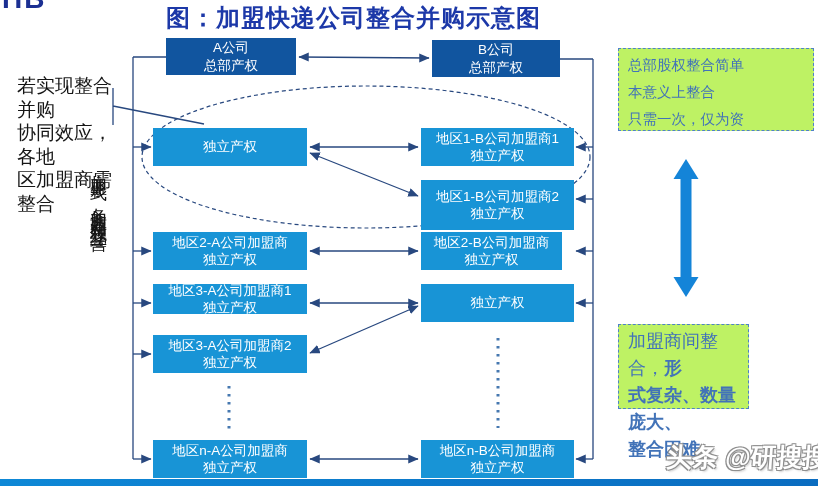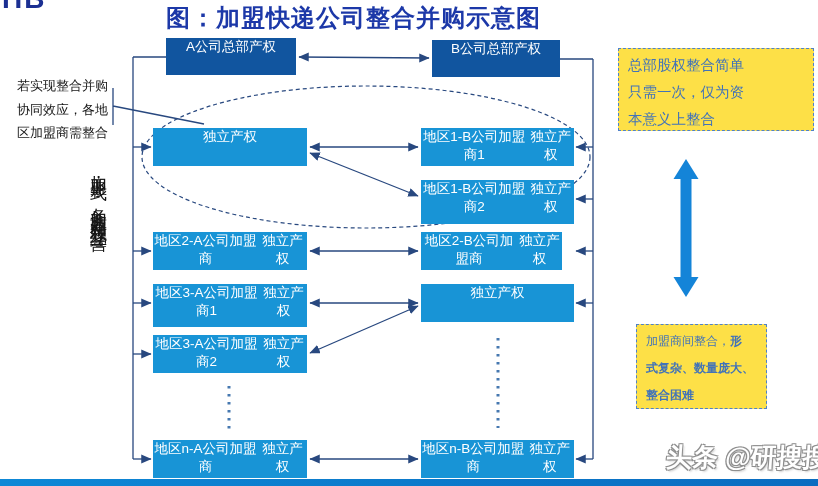--- a/index.html
+++ b/index.html
@@ -19,51 +19,51 @@
   .logo-clip{
     position:absolute;left:2px;top:0;width:70px;height:14px;overflow:hidden;
   }
   .logo-clip span{
     position:absolute;left:0;top:-17px;
     font-size:28px;font-weight:bold;color:#1b2f92;letter-spacing:2px;
   }
 
   .note-black{
     position:absolute;left:17px;top:74px;width:106px;
-    font-size:13px;line-height:23.5px;color:#161616;
+    font-size:19px;line-height:23.5px;color:#161616;
   }
 
   .vlabel{
     position:absolute;left:80px;top:162px;height:318px;width:30px;
     writing-mode:vertical-rl;text-orientation:upright;
     font-size:17px;letter-spacing:3px;color:#141414;text-align:left;
   }
 
   .wires{position:absolute;left:0;top:0;width:818px;height:486px;pointer-events:none;}
   .ln{stroke:var(--connector);stroke-width:1.3;fill:none;}
   .dash-ellipse{stroke:var(--connector);stroke-width:1.2;fill:none;stroke-dasharray:4 3;}
   .dots{stroke:#4678b0;stroke-width:3;stroke-dasharray:2.5 5.5;fill:none;}
   .thick-arrow{fill:var(--accent-arrow);}
 
   .box{
     position:absolute;color:#ffffff;text-align:center;
-    display:flex;justify-content:center;
+    display:flex;flex-direction:column;justify-content:center;
     font-size:13.5px;line-height:17.5px;font-weight:500;
   }
   .hq{background:var(--header-box);}
   .fr{background:var(--franchise-box);}
 
   .dash-note{
     position:absolute;border:1.5px dashed var(--note-border);
     color:var(--note-text);font-size:14.5px;line-height:27px;
-    padding:3px 9px;box-sizing:border-box;background:#fde047;
+    padding:3px 9px;box-sizing:border-box;background:#bef264;
   }
   .dash-note b{font-weight:bold;}
   .note-top{left:618px;top:48px;width:196px;height:83px;}
-  .note-bottom{left:636px;top:324px;width:131px;height:85px;font-size:12px;}
+  .note-bottom{left:618px;top:324px;width:131px;height:85px;font-size:18px;}
 
   .watermark{
     position:absolute;left:666px;top:440px;
     font-size:26px;font-weight:bold;color:#ffffff;white-space:nowrap;
     transform:skewX(-4deg);
     text-shadow:-1px -1px 0 var(--watermark-outline),1px -1px 0 var(--watermark-outline),
                 -1px 1px 0 var(--watermark-outline),1px 1px 0 var(--watermark-outline),
                  2px 2px 2px rgba(120,120,120,.35);
   }
 
@@ -139,57 +139,57 @@
     <div>总部产权</div>
   </div>
 
   <div class="box fr" style="left:153px;top:128px;width:154px;height:38px">
     <div>独立产权</div>
   </div>
   <div class="box fr" style="left:153px;top:232px;width:154px;height:38px">
     <div>地区2-A公司加盟商</div>
     <div>独立产权</div>
   </div>
-  <div class="box fr" style="left:153px;top:284px;width:154px;height:43px">
+  <div class="box fr" style="left:153px;top:284px;width:154px;height:30px">
     <div>地区3-A公司加盟商1</div>
     <div>独立产权</div>
   </div>
   <div class="box fr" style="left:153px;top:335px;width:154px;height:38px">
     <div>地区3-A公司加盟商2</div>
     <div>独立产权</div>
   </div>
   <div class="box fr" style="left:153px;top:440px;width:154px;height:38px">
     <div>地区n-A公司加盟商</div>
     <div>独立产权</div>
   </div>
 
   <div class="box fr" style="left:421px;top:128px;width:153px;height:38px">
     <div>地区1-B公司加盟商1</div>
     <div>独立产权</div>
   </div>
-  <div class="box fr" style="left:421px;top:180px;width:153px;height:44px">
+  <div class="box fr" style="left:421px;top:180px;width:153px;height:50px">
     <div>地区1-B公司加盟商2</div>
     <div>独立产权</div>
   </div>
   <div class="box fr" style="left:421px;top:232px;width:141px;height:38px">
     <div>地区2-B公司加盟商</div>
     <div>独立产权</div>
   </div>
   <div class="box fr" style="left:421px;top:284px;width:153px;height:38px">
     <div>独立产权</div>
   </div>
   <div class="box fr" style="left:421px;top:440px;width:153px;height:38px">
     <div>地区n-B公司加盟商</div>
     <div>独立产权</div>
   </div>
 
   <div class="dash-note note-top">
     <div>总部股权整合简单</div>
+    <div>本意义上整合</div>
     <div>只需一次，仅为资</div>
-    <div>本意义上整合</div>
   </div>
 
   <div class="dash-note note-bottom">
     <div><span>加盟商间整合，</span><b>形</b></div>
     <div><span></span><b>式复杂、数量庞大、</b></div>
     <div><span></span><b>整合困难</b></div>
   </div>
 
   <div class="watermark">头条 @研搜搜</div>
 

